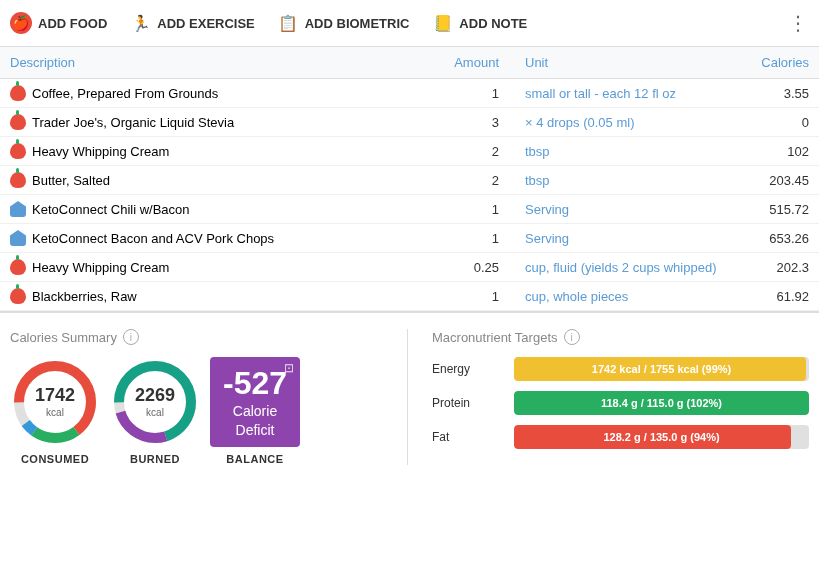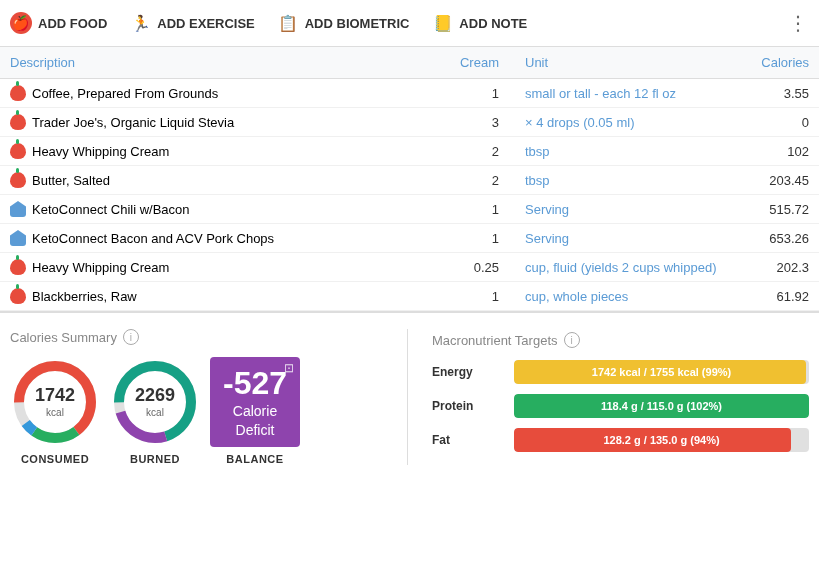--- a/index.html
+++ b/index.html
@@ -94,21 +94,20 @@
       flex-shrink: 0;
       clip-path: polygon(50% 0%, 100% 35%, 100% 100%, 0% 100%, 0% 35%);
     }
 
     
     .summary-section {
       display: flex;
       border-top: 2px solid #ddd;
       padding: 16px 10px;
       gap: 4px;
-      align-items: center;
     }
     .calories-summary {
       flex: 1;
       padding-right: 20px;
       border-right: 1px solid #ddd;
     }
     .macros-summary {
       flex: 1;
       padding-left: 20px;
     }
@@ -191,21 +190,21 @@
     .macro-row {
       display: flex;
       align-items: center;
       margin-bottom: 10px;
       gap: 10px;
     }
     .macro-label {
       width: 72px;
       font-size: 12px;
       color: #333;
-      font-weight: bold;
+      font-weight: normal;
       flex-shrink: 0;
     }
     .macro-bar-container {
       flex: 1;
       height: 24px;
       border-radius: 4px;
       overflow: hidden;
       position: relative;
       background: #e0e0e0;
     }
@@ -252,21 +251,21 @@
     <span>ADD NOTE</span>
   </div>
   <div class="header-spacer"></div>
   <div class="header-dots">⋮</div>
 </div>
 
 <table class="food-table">
   <thead>
     <tr>
       <th class="col-desc">Description</th>
-      <th class="col-amount">Cream</th>
+      <th class="col-amount">Amount</th>
       <th class="col-unit">Unit</th>
       <th class="col-cal">Calories</th>
     </tr>
   </thead>
   <tbody id="food-tbody">
   <tr>
     <td class="col-desc">
           <span class="food-icon-apple"></span>
           <span>Coffee, Prepared From Grounds</span>
         </td>

